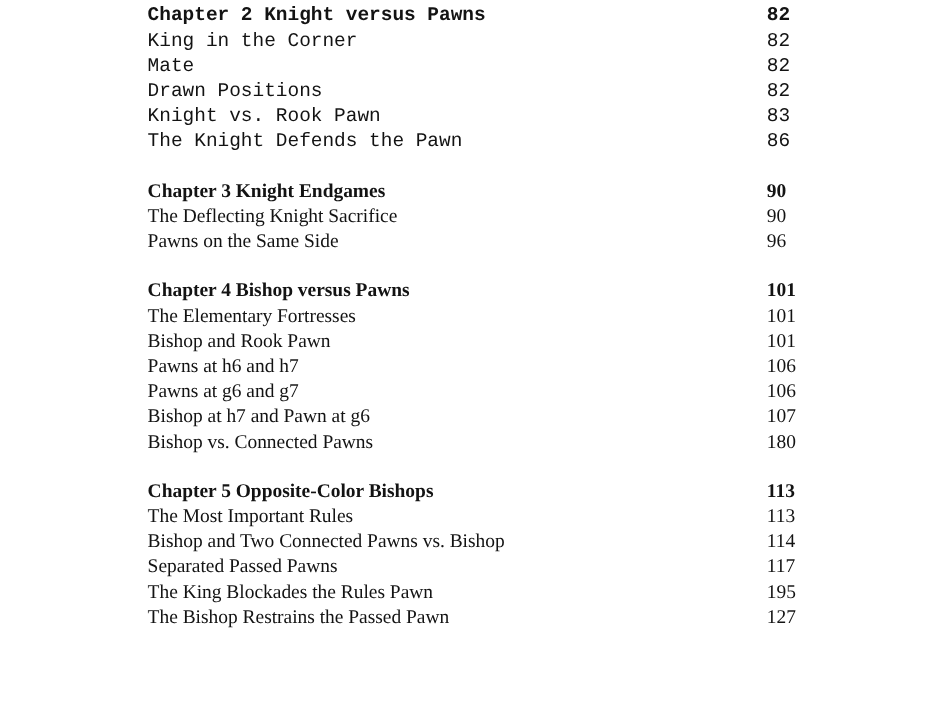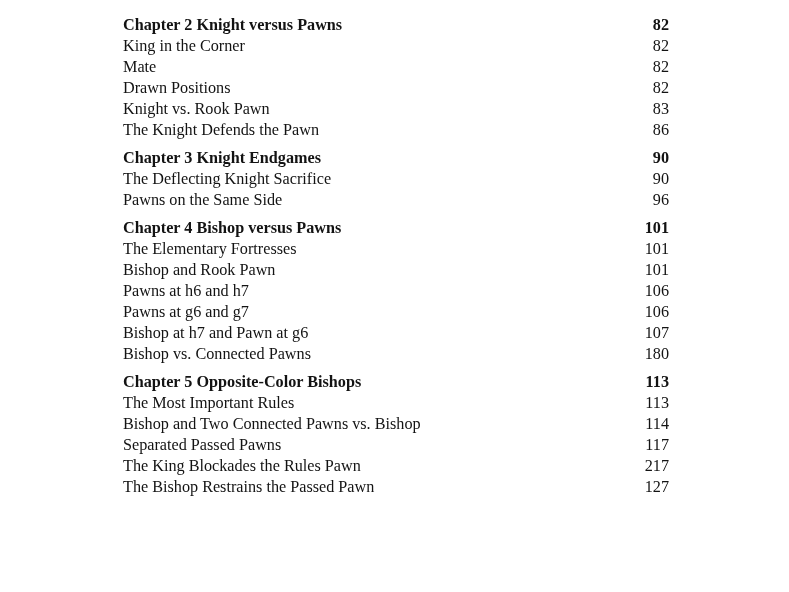--- a/index.html
+++ b/index.html
@@ -19,43 +19,43 @@
 
   #toc {
     position: absolute;
     left: 123px;
     top: 3px;
     width: 546px;   
   }
 
   .toc-section {
     
-    margin-top: 7px;
+    margin-top: 20px;
   }
   .toc-section.first {
-    margin-top: 12px;
+    margin-top: 0;
+    font-family: Liberation Mono, monospace;
   }
 
   .toc-row {
     display: flex;
     align-items: baseline;
     height: 21px;
     line-height: 21px;
     font-size: 16.2px;
     white-space: nowrap;
   }
 
   .toc-row .label {
     flex: 1 1 auto;
     overflow: hidden;
   }
 
   .toc-row .page {
     flex: 0 0 auto;
-    text-align: right;
     min-width: 30px;
   }
 
   .toc-row.chapter .label,
   .toc-row.chapter .page {
     font-weight: bold;
   }
 </style>
 </head>
 <body>
@@ -143,20 +143,20 @@
       <div class="toc-row">
         <span class="label">Bishop and Two Connected Pawns vs. Bishop</span>
         <span class="page">114</span>
       </div>
       <div class="toc-row">
         <span class="label">Separated Passed Pawns</span>
         <span class="page">117</span>
       </div>
       <div class="toc-row">
         <span class="label">The King Blockades the Rules Pawn</span>
-        <span class="page">217</span>
+        <span class="page">195</span>
       </div>
       <div class="toc-row">
         <span class="label">The Bishop Restrains the Passed Pawn</span>
         <span class="page">127</span>
       </div>
     </div>
   </div>
 
 </body></html>

